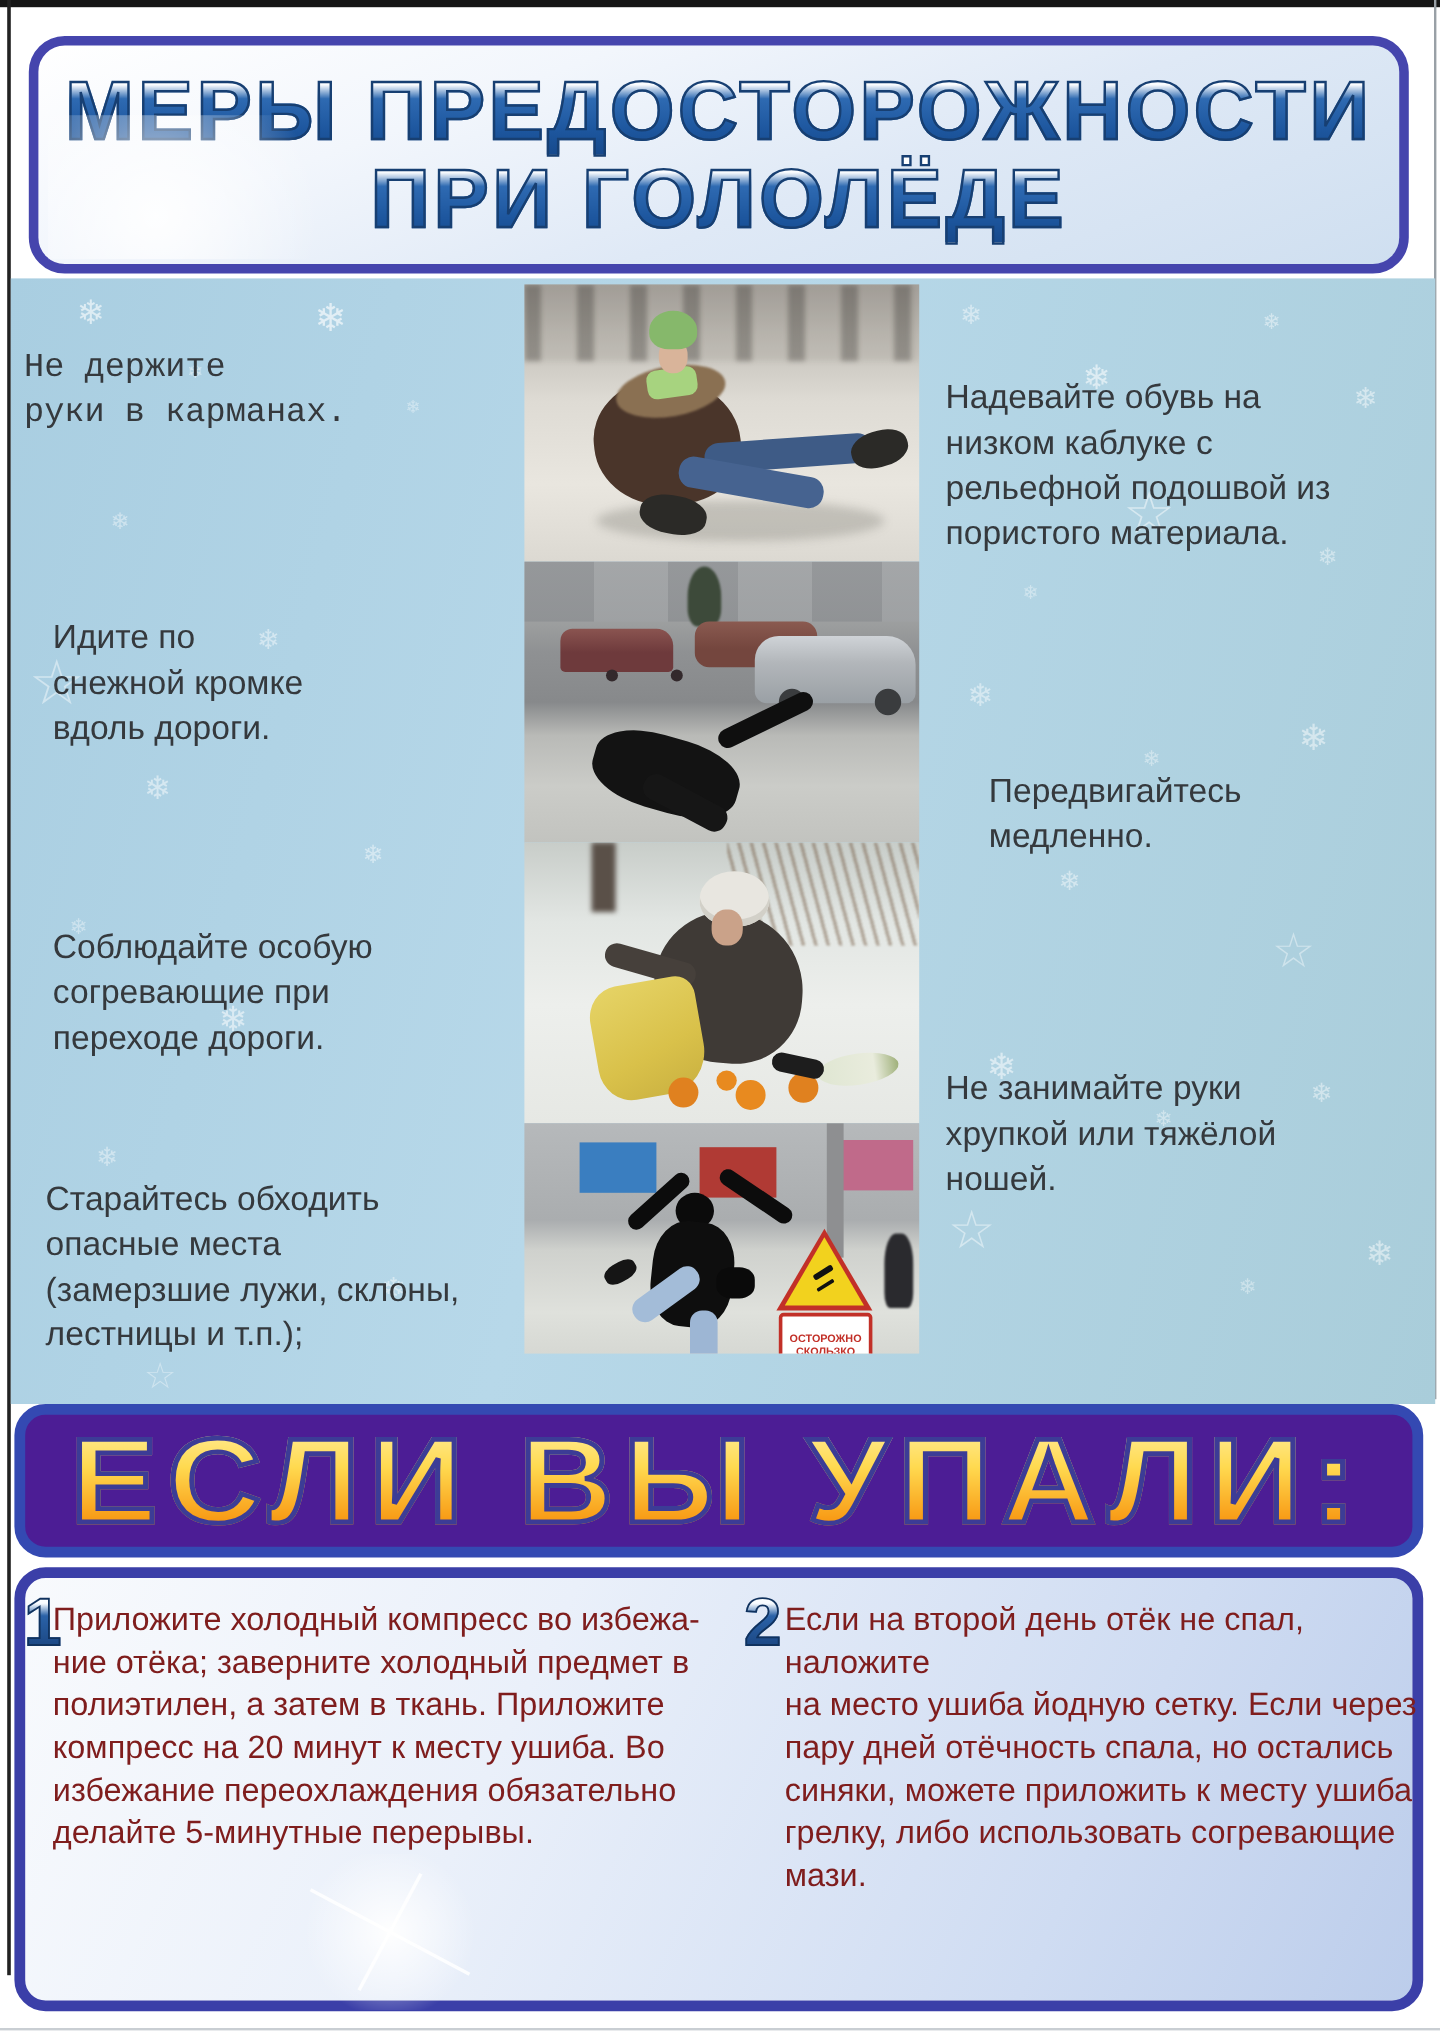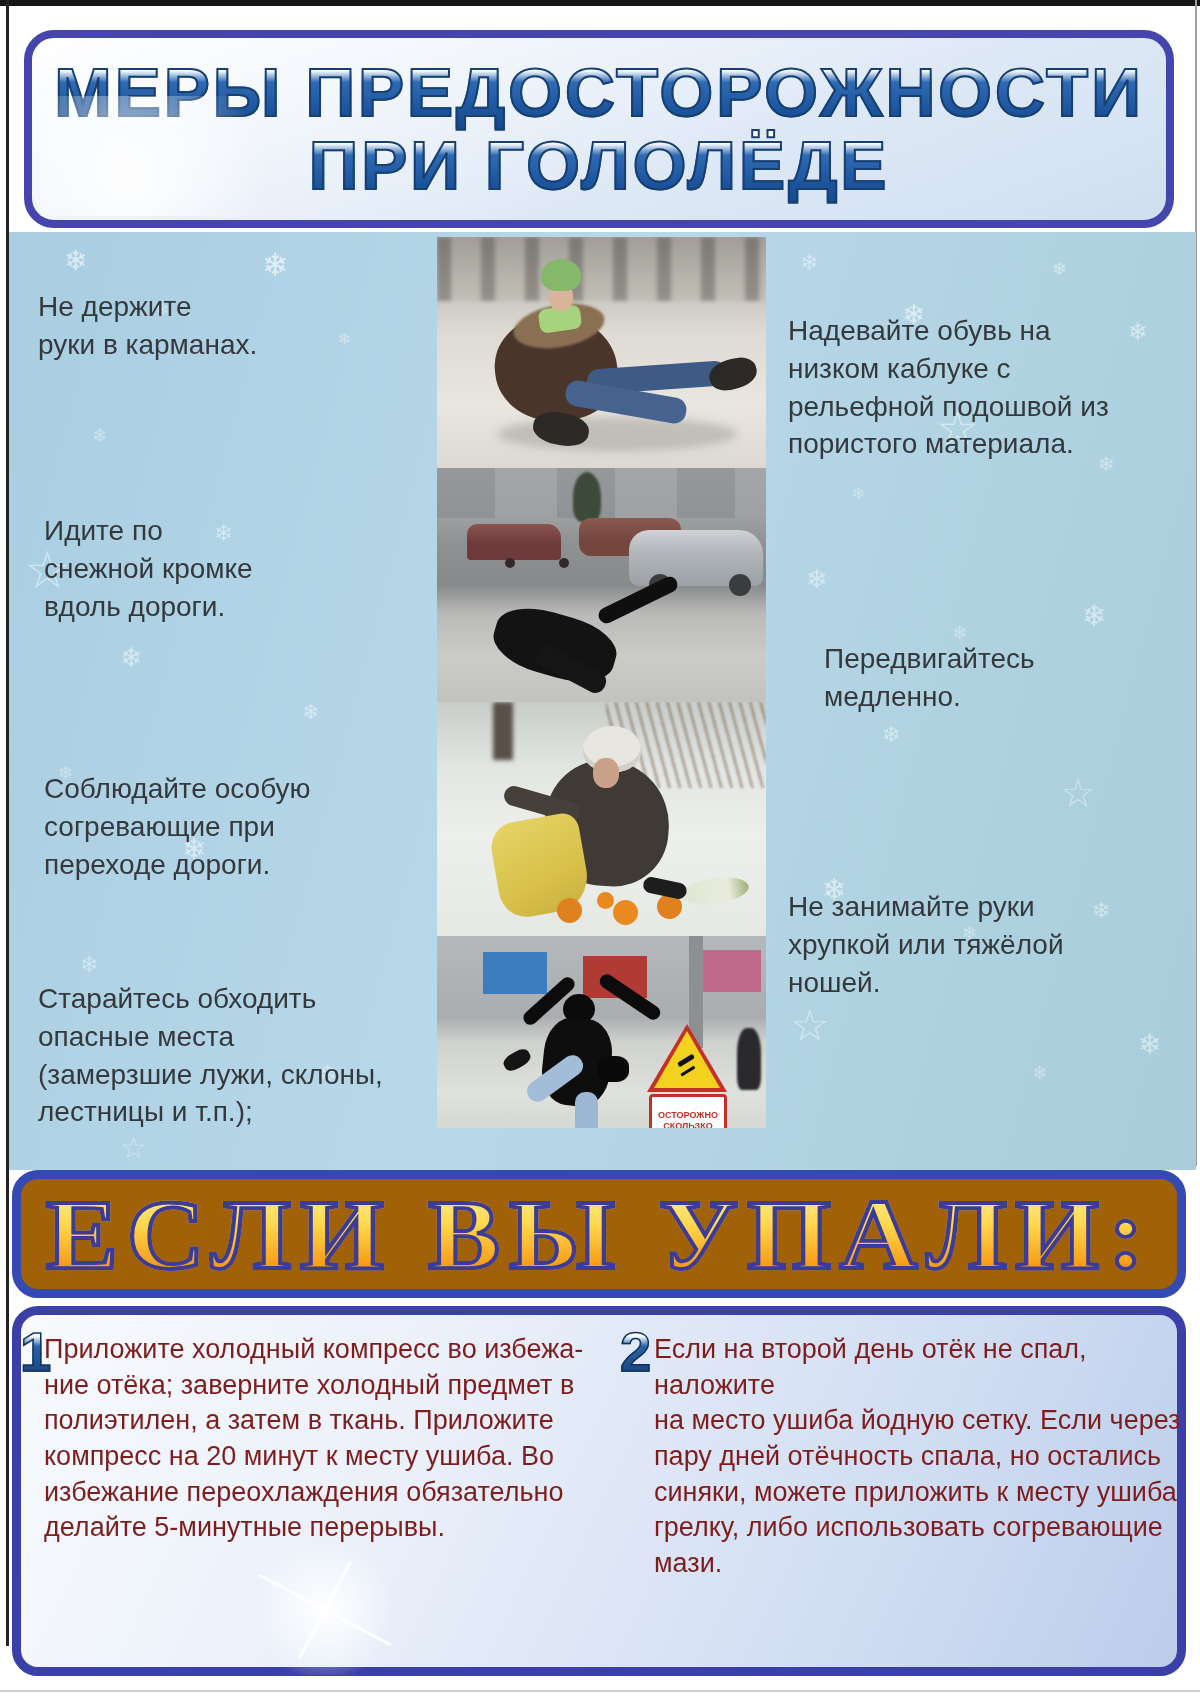--- a/index.html
+++ b/index.html
@@ -32,21 +32,21 @@
   .sf,.st,.sp{position:absolute;color:rgba(255,255,255,.75);pointer-events:none;}
   .sf::before{content:"❄";}
   .st::before{content:"☆";}
 
   
   .photo{position:absolute;left:437px;width:329px;overflow:hidden;background:#ddd;}
   .photo .shape{position:absolute;}
 
   
   .fallen-box{left:12px;top:1170px;width:1174px;height:128px;border:9px solid #3449b2;border-radius:26px;
-    background:#a16207;box-sizing:border-box;display:flex;align-items:center;justify-content:center;font-family:Liberation Serif, serif;}
+    background:#4c1d95;box-sizing:border-box;display:flex;align-items:center;justify-content:center;}
   .fallen-title{font-weight:bold;font-size:100px;letter-spacing:8px;transform:scaleX(1.08);transform-origin:center;
     background:linear-gradient(180deg,#fff3b0 0%,#ffd94f 40%,#f89a15 78%,#ef7d0a 100%);
     -webkit-background-clip:text;background-clip:text;color:transparent;-webkit-text-stroke:4px #3c3c96;white-space:nowrap;}
 
   
   .steps-box{left:12px;top:1306px;width:1174px;height:370px;border:9px solid #3b3fa8;border-radius:26px;
     background:linear-gradient(115deg,#f8fafd 0%,#eaf0fa 35%,#cfdcf2 75%,#bccdeb 100%);box-sizing:border-box;}
   .step-text{position:absolute;white-space:pre-line;font-size:27px;line-height:1.32;color:#7f1d1d;}
   .badge{position:absolute;font-weight:bold;font-size:56px;line-height:1;
     background:linear-gradient(180deg,#ffffff 0%,#f8fcff 22%,#2a62a8 40%,#173f78 100%);
@@ -111,21 +111,21 @@
   <span class="sf" style="left:1082px;top:598px;font-size:30px;opacity:.65"></span>
   <span class="sf" style="left:882px;top:722px;font-size:22px;opacity:.6"></span>
   <span class="st" style="left:1060px;top:770px;font-size:40px;opacity:.55"></span>
   <span class="sf" style="left:822px;top:872px;font-size:30px;opacity:.7"></span>
   <span class="sf" style="left:962px;top:922px;font-size:18px;opacity:.55"></span>
   <span class="sf" style="left:1092px;top:898px;font-size:22px;opacity:.6"></span>
   <span class="st" style="left:790px;top:1000px;font-size:44px;opacity:.6"></span>
   <span class="sf" style="left:1032px;top:1062px;font-size:18px;opacity:.5"></span>
   <span class="sf" style="left:1138px;top:1028px;font-size:28px;opacity:.65"></span>
 
-  <div class="tip" style="left:38px;top:288px;">Не держите
+  <div class="tip" style="left:20px;top:288px;font-family:Liberation Mono, monospace;">Не держите
 руки в карманах.</div>
   <div class="tip" style="left:44px;top:512px;">Идите по
 снежной кромке
 вдоль дороги.</div>
   <div class="tip" style="left:44px;top:770px;">Соблюдайте особую
 согревающие при
 переходе дороги.</div>
   <div class="tip" style="left:38px;top:980px;">Старайтесь обходить
 опасные места
 (замерзшие лужи, склоны,

